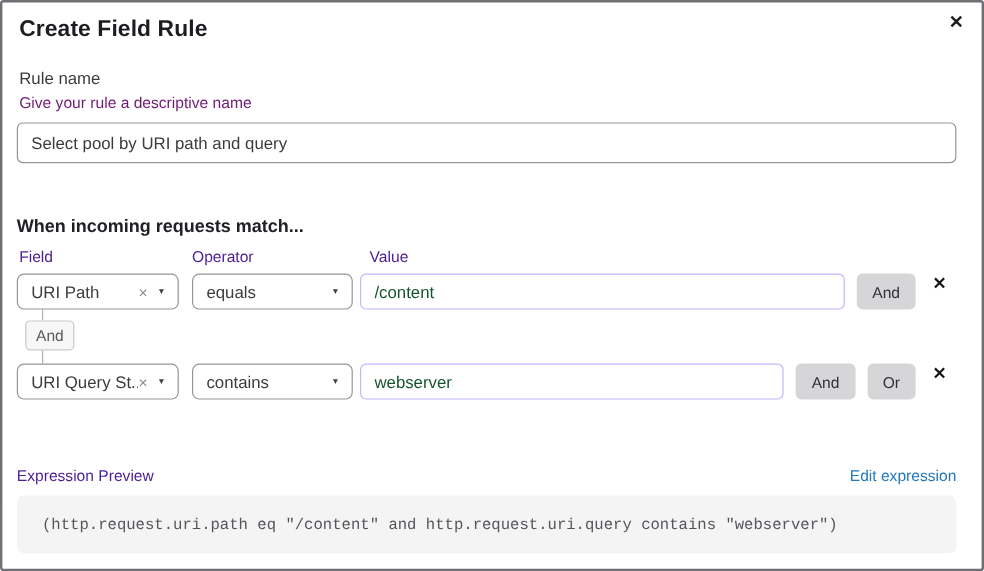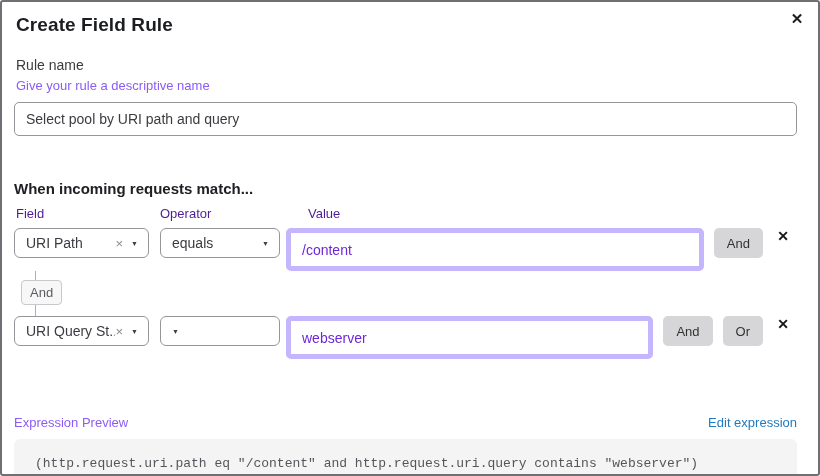--- a/index.html
+++ b/index.html
@@ -42,21 +42,21 @@
     letter-spacing: 0.1px;
   }
   .rule-label {
     margin: 21px 0 0 2px;
     font-size: 14px;
     color: #3b3c40;
   }
   .rule-hint {
     margin: 5px 0 0 2px;
     font-size: 13px;
-    color: #8b5cf6;
+    color: #701a75;
   }
   .name-input {
     display: block;
     margin-top: 9px;
     width: 100%;
     height: 26px;
     border: 1px solid #95959a;
     border-radius: 5px;
     padding: 16px 11px;
     font-family: "Liberation Sans", sans-serif;
@@ -89,48 +89,48 @@
     display: flex;
     align-items: center;
     height: 30px;
     border: 1px solid #95959a;
     border-radius: 6px;
     padding: 0 10px 0 11px;
     background: #fff;
     cursor: pointer;
   }
   .field-select { width: 135px; margin-right: 11px; }
-  .op-select    { width: 120px; margin-right: 6px; }
+  .op-select    { width: 134px; margin-right: 6px; }
   .sel-text {
     flex: 1;
     font-size: 14px;
     color: #3b3c40;
     white-space: nowrap;
     overflow: hidden;
   }
   .clear-x {
     font-size: 13px;
     color: #8a8b90;
     margin-right: 8px;
     line-height: 1;
   }
   .caret {
     font-size: 7px;
     color: #3f4045;
     line-height: 1;
   }
   .value-input {
     flex: 1;
-    height: 43px;
-    border: 5px solid #c4b5fd;
+    height: 30px;
+    border: 1px solid #c4b5fd;
     border-radius: 5px;
     padding: 0 11px;
     font-family: "Liberation Sans", sans-serif;
     font-size: 14px;
-    color: #6d28d9;
+    color: #14532d;
     outline: none;
     min-width: 0;
   }
   .conn-btn {
     height: 30px;
     margin-left: 10px;
     padding: 0 13px;
     background: #d6d6d8;
     border: none;
     border-radius: 5px;
@@ -167,21 +167,21 @@
     color: #5a5b60;
   }
   .expr-row {
     display: flex;
     justify-content: space-between;
     align-items: flex-end;
     margin-top: 56px;
   }
   .expr-label {
     font-size: 13px;
-    color: #8b5cf6;
+    color: #4c1d95;
   }
   .expr-edit {
     font-size: 13px;
     color: #2279bd;
     text-decoration: none;
     cursor: pointer;
     text-align: right;
   }
   .code-block {
     margin-top: 9px;
@@ -240,20 +240,21 @@
     <div class="vline bottom"></div>
   </div>
 
   <div class="cond-row" style="margin-top:0;">
     <div class="select field-select">
       <span class="sel-text">URI Query St...</span>
       <span class="clear-x">×</span>
       <span class="caret">▼</span>
     </div>
     <div class="select op-select">
+      <span class="sel-text">contains</span>
       <span class="caret">▼</span>
     </div>
     <input class="value-input" type="text" value="webserver" style="">
     <button class="conn-btn">And</button>
     <button class="conn-btn">Or</button>
     <span class="remove-x">✕</span>
   </div>
 
   <div class="expr-row">
     <div class="expr-label">Expression Preview</div>

